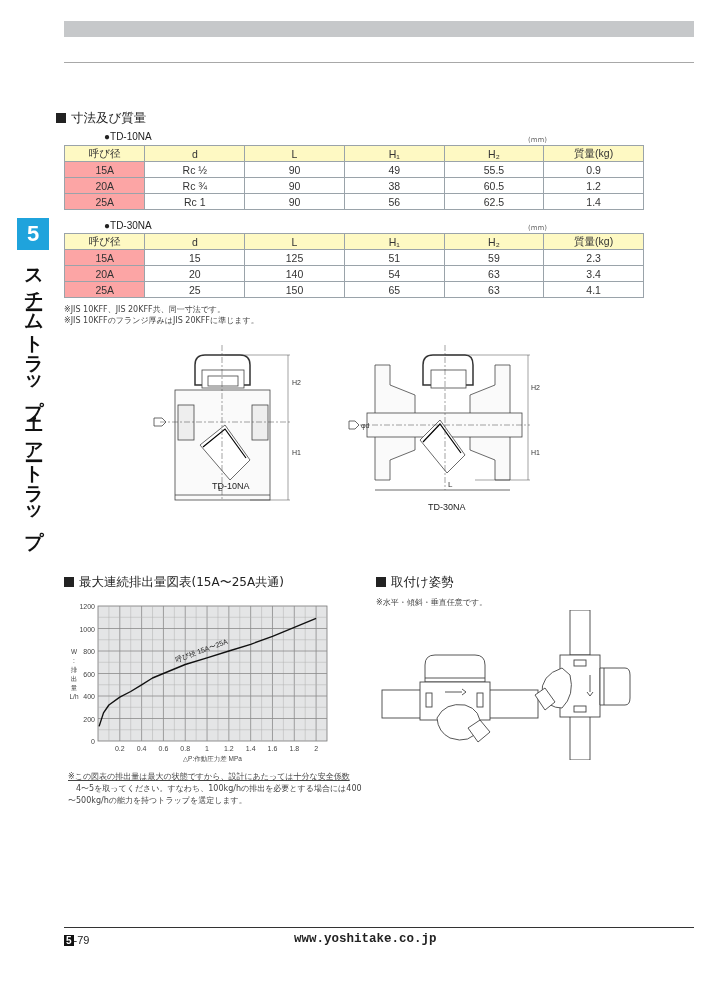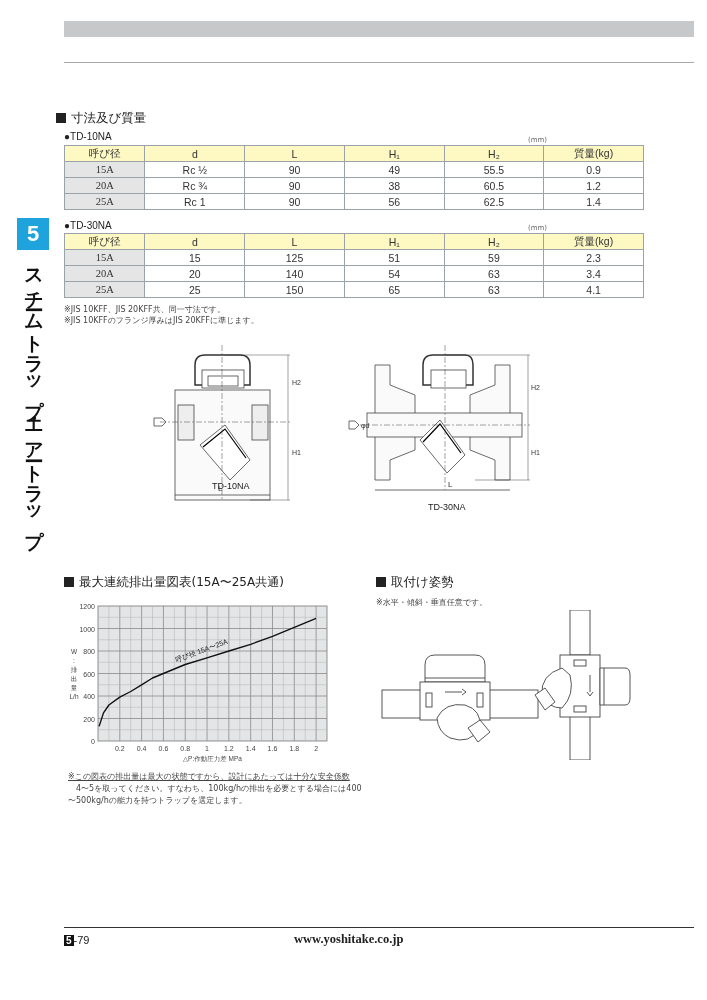--- a/index.html
+++ b/index.html
@@ -9,34 +9,34 @@
   .topline { position:absolute; left:64px; top:62px; width:630px; height:1px; background:#a8a8a8; }
   .chapter-box { position:absolute; left:17px; top:218px; width:32px; height:32px; background:#1fa3dc;
                  color:#fff; font-weight:bold; font-size:22px; text-align:center; line-height:32px;
                  font-family:"Liberation Sans", sans-serif; }
   .chapter-title { position:absolute; left:22px; top:256px; width:26px; writing-mode:vertical-rl;
                    font-size:19px; font-weight:bold; color:#111; letter-spacing:0px;
                    font-family:"DejaVu Sans", sans-serif; }
   .sec-head { position:absolute; font-size:12.5px; color:#222; white-space:nowrap; }
   .sec-head .sq { display:inline-block; width:10px; height:10px; background:#222; margin-right:5px; vertical-align:-1px; }
   .sec-head .sub { font-size:12px; }
-  .model-label { position:absolute; font-size:10px; color:#222; font-family:"Liberation Sans", sans-serif; }
+  .model-label { position:absolute; font-size:10px; color:#222; font-family:"Liberation Sans", sans-serif;margin-left:40px; }
   .unit { position:absolute; font-size:7px; color:#666; }
   table.spec { position:absolute; left:64px; border-collapse:collapse; width:580px;
                font-family:"Liberation Sans", sans-serif; font-size:10.5px; color:#333; }
   table.spec th, table.spec td { border:1px solid #9aa3aa; height:15px; padding:0; text-align:center; font-weight:normal; }
   table.spec th { background:#fef9c3; }
-  table.spec td.first { background:#e5e5e5;font-family:Liberation Serif, serif; }
+  table.spec td.first { background:#fca5a5; }
   .c0{width:66px}.c1{width:82px}.c2{width:82px}.c3{width:82px}.c4{width:82px}.c5{width:82px}
   .note { position:absolute; font-size:8px; color:#444; line-height:11px; white-space:nowrap; }
   .fig-caption { position:absolute; font-size:9px; color:#222; font-family:"Liberation Sans", sans-serif; }
   .footline { position:absolute; left:64px; top:927px; width:630px; height:1px; background:#333; }
   .pageno { position:absolute; left:64px; top:934px; font-size:11px; color:#222; font-family:"Liberation Sans", sans-serif; }
   .pageno .box { display:inline-block; background:#111; color:#fff; font-weight:bold; padding:0 2px; font-size:10px; }
-  .url { position:absolute; left:294px; top:932px; font-size:12.5px; font-weight:bold; color:#222; font-family:Liberation Serif, serif; }
+  .url { position:absolute; left:294px; top:932px; font-size:12.5px; font-weight:bold; color:#222; font-family:Liberation Mono, monospace; }
   svg text { font-family:"Liberation Sans", sans-serif; }
 </style>
 </head>
 <body>
 
 <div class="topbar"></div>
 <div class="topline"></div>
 
 <div class="chapter-box">5</div>
 <div class="chapter-title">スチームトラップ・エアートラップ</div>

